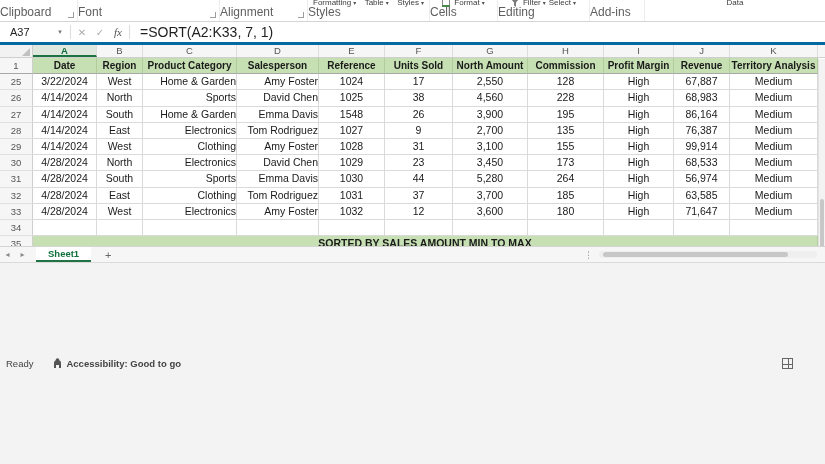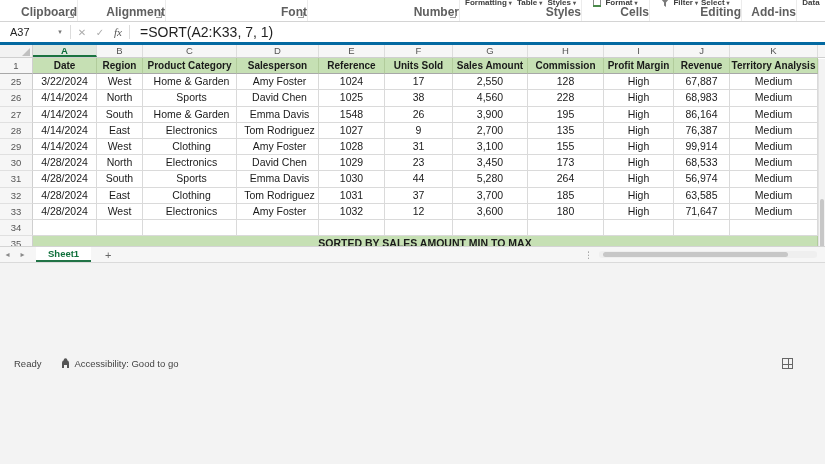--- a/index.html
+++ b/index.html
@@ -1,21 +1,21 @@
 <!DOCTYPE html>
 <html><head>
 <meta charset="utf-8">
 <style>
   * { margin:0; padding:0; box-sizing:border-box; }
   body { font-family:"Liberation Sans", sans-serif; background:#e6e6e6; }
   .app { width:825px; height:464px; background:#fff; display:flex; flex-direction:column; overflow:hidden; position:relative; }
 
   
   .ribbon { height:22px; flex:none; display:flex; background:#fff; border-bottom:1px solid #d4d4d4; overflow:hidden; }
-  .rgroup { position:relative; border-right:1px solid #ececec; display:flex; align-items:flex-end; justify-content:flex-end; flex:none;font-weight:bold; }
+  .rgroup { position:relative; border-right:1px solid #ececec; display:flex; align-items:flex-end; justify-content:flex-start; flex:none; }
   .g-clipboard{width:78px}.g-font{width:142px}.g-align{width:88px}.g-number{width:152px}
   .g-styles{width:122px}.g-cells{width:68px}.g-editing{width:92px}.g-addins{width:55px}
   .g-analysis{flex:1; border-right:none;}
   .glabel { font-size:12px; color:#5f5f5f; padding-bottom:2px; white-space:nowrap; }
   .launcher { position:absolute; right:3px; bottom:3px; width:6px; height:6px; border-right:1px solid #9d9d9d; border-bottom:1px solid #9d9d9d; }
   .topbtns { position:absolute; top:-2px; left:5px; right:5px; display:flex; justify-content:space-between; align-items:flex-start; white-space:nowrap; }
   .topbtns.center { justify-content:center; gap:3px; }
   .tbtn { font-size:8px; color:#3c3c3c; display:inline-flex; align-items:center; gap:2px; cursor:default; }
   .caret { font-size:6px; color:#555; }
   .mini-icon { display:inline-block; margin-right:2px; }
@@ -37,66 +37,62 @@
   .colhdr { flex:none; font-size:9.5px; color:#555; text-align:center; line-height:12px; border-right:1px solid #ddd; overflow:hidden; }
   .colhdr.hl { background:#dfe8df; border-bottom:2px solid #1a7340; color:#0e6b39; font-weight:bold; }
 
   .w0{width:64px}.w1{width:46px}.w2{width:94px}.w3{width:82px}.w4{width:66px}.w5{width:68px}
   .w6{width:75px}.w7{width:76px}.w8{width:70px}.w9{width:56px}.w10{width:88px}
 
   .gbody { position:relative; }
   .grow { display:flex; height:16.2px; }
   .rowhdr { width:33px; flex:none; background:#f6f6f6; border-right:1px solid #cfcfcf; border-bottom:1px solid #e0e0e0; font-size:9.5px; color:#555; text-align:center; line-height:15px; }
   .cell { flex:none; border-right:1px solid #dadada; border-bottom:1px solid #dadada; font-size:10.5px; color:#1a1a1a; text-align:center; line-height:15px; white-space:nowrap; overflow:hidden; background:#fff; }
-  .cell.left { text-align:center; padding-left:4px; }
+  .cell.left { text-align:right; padding-left:4px; }
   .cell.hdr { background:#c6e0b4; font-weight:bold; font-size:10px; border-right-color:#b2cc9c; border-bottom-color:#b2cc9c; }
   .cell.titlecell { width:785px; background:#c6e0b4; font-weight:bold; font-size:10.5px; border-right-color:#b2cc9c; border-bottom-color:#b2cc9c; }
   .grow.frozen .cell, .grow.frozen .rowhdr { border-bottom-color:#a8a8a8; }
 
   .vscroll { position:absolute; top:14px; right:0; bottom:0; width:7px; background:#f3f3f3; border-left:1px solid #e2e2e2; }
   .vthumb { position:absolute; left:1px; right:1px; top:140px; height:130px; background:#c7c7c7; border-radius:3px; }
 
   
   .tabbar { height:16px; flex:none; display:flex; align-items:center; background:#f6f6f6; border-top:1px solid #d4d4d4; }
   .tnav { width:15px; text-align:center; font-size:8px; color:#8a8a8a; }
   .tab.active { height:100%; display:flex; align-items:center; padding:0 12px; background:#fff; border-bottom:2px solid #217346; color:#0f703b; font-weight:bold; font-size:9.5px; margin-left:6px; }
   .addtab { width:18px; text-align:center; font-size:11px; color:#666; margin-left:8px; }
   .spacer { flex:1; }
   .tmore { font-size:9px; color:#888; margin-right:6px; }
   .hscroll { width:218px; height:7px; margin-right:8px; background:#efefef; border-radius:3px; position:relative; }
   .hthumb { position:absolute; left:4px; top:1px; bottom:1px; width:185px; background:#c7c7c7; border-radius:3px; }
 
   
   .statusbar { flex:1; min-height:16px; display:flex; align-items:center; background:#f3f3f3; border-top:1px solid #dadada; font-size:9.5px; color:#444; }
-  .ready { margin-left:14px; }
-  .acc { margin-left:20px; display:flex; align-items:flex-start; gap:4px; }
+  .ready { margin-left:6px; }
+  .acc { margin-left:20px; display:flex; align-items:flex-start; gap:4px;font-weight:bold; }
   .viewicon { width:11px; height:11px; border:1px solid #666; position:relative; margin-right:32px; }
   .viewicon::before { content:""; position:absolute; left:50%; top:0; bottom:0; width:1px; background:#666; }
   .viewicon::after { content:""; position:absolute; top:50%; left:0; right:0; height:1px; background:#666; }
 </style>
 </head>
 <body>
 
 <div class="app">
 
   <div class="ribbon">
     <div class="rgroup g-clipboard">
       <span class="glabel">Clipboard</span>
       <span class="launcher"></span>
     </div>
-    <div class="rgroup g-align">
-      <span class="glabel">Alignment</span>
-      <span class="launcher"></span>
-    </div>
     <div class="rgroup g-font">
       <span class="glabel">Font</span>
       <span class="launcher"></span>
     </div>
-    <div class="rgroup g-number">
-      <span class="glabel">Number</span>
+    <div class="rgroup g-align">
+      <span class="glabel">Alignment</span>
       <span class="launcher"></span>
     </div>
     <div class="rgroup g-styles">
       <div class="topbtns">
         <span class="tbtn">
             <span>Formatting</span>
             <span class="caret">▾</span>
           </span>
         <span class="tbtn">
             <span>Table</span>
@@ -180,21 +176,21 @@
       </div>
     <div class="gbody">
         <div class="grow frozen">
           <div class="rowhdr">1</div>
           <div class="cell w0 hdr">Date</div>
           <div class="cell w1 hdr">Region</div>
           <div class="cell w2 hdr">Product Category</div>
           <div class="cell w3 hdr">Salesperson</div>
           <div class="cell w4 hdr">Reference</div>
           <div class="cell w5 hdr">Units Sold</div>
-          <div class="cell w6 hdr">Sales Amount</div>
+          <div class="cell w6 hdr">North Amount</div>
           <div class="cell w7 hdr">Commission</div>
           <div class="cell w8 hdr">Profit Margin</div>
           <div class="cell w9 hdr">Revenue</div>
           <div class="cell w10 hdr">Territory Analysis</div>
         </div>
         <div class="grow">
           <div class="rowhdr">25</div>
           <div class="cell w0">3/22/2024</div>
           <div class="cell w1">West</div>
           <div class="cell w2 left">Home &amp; Garden</div>

